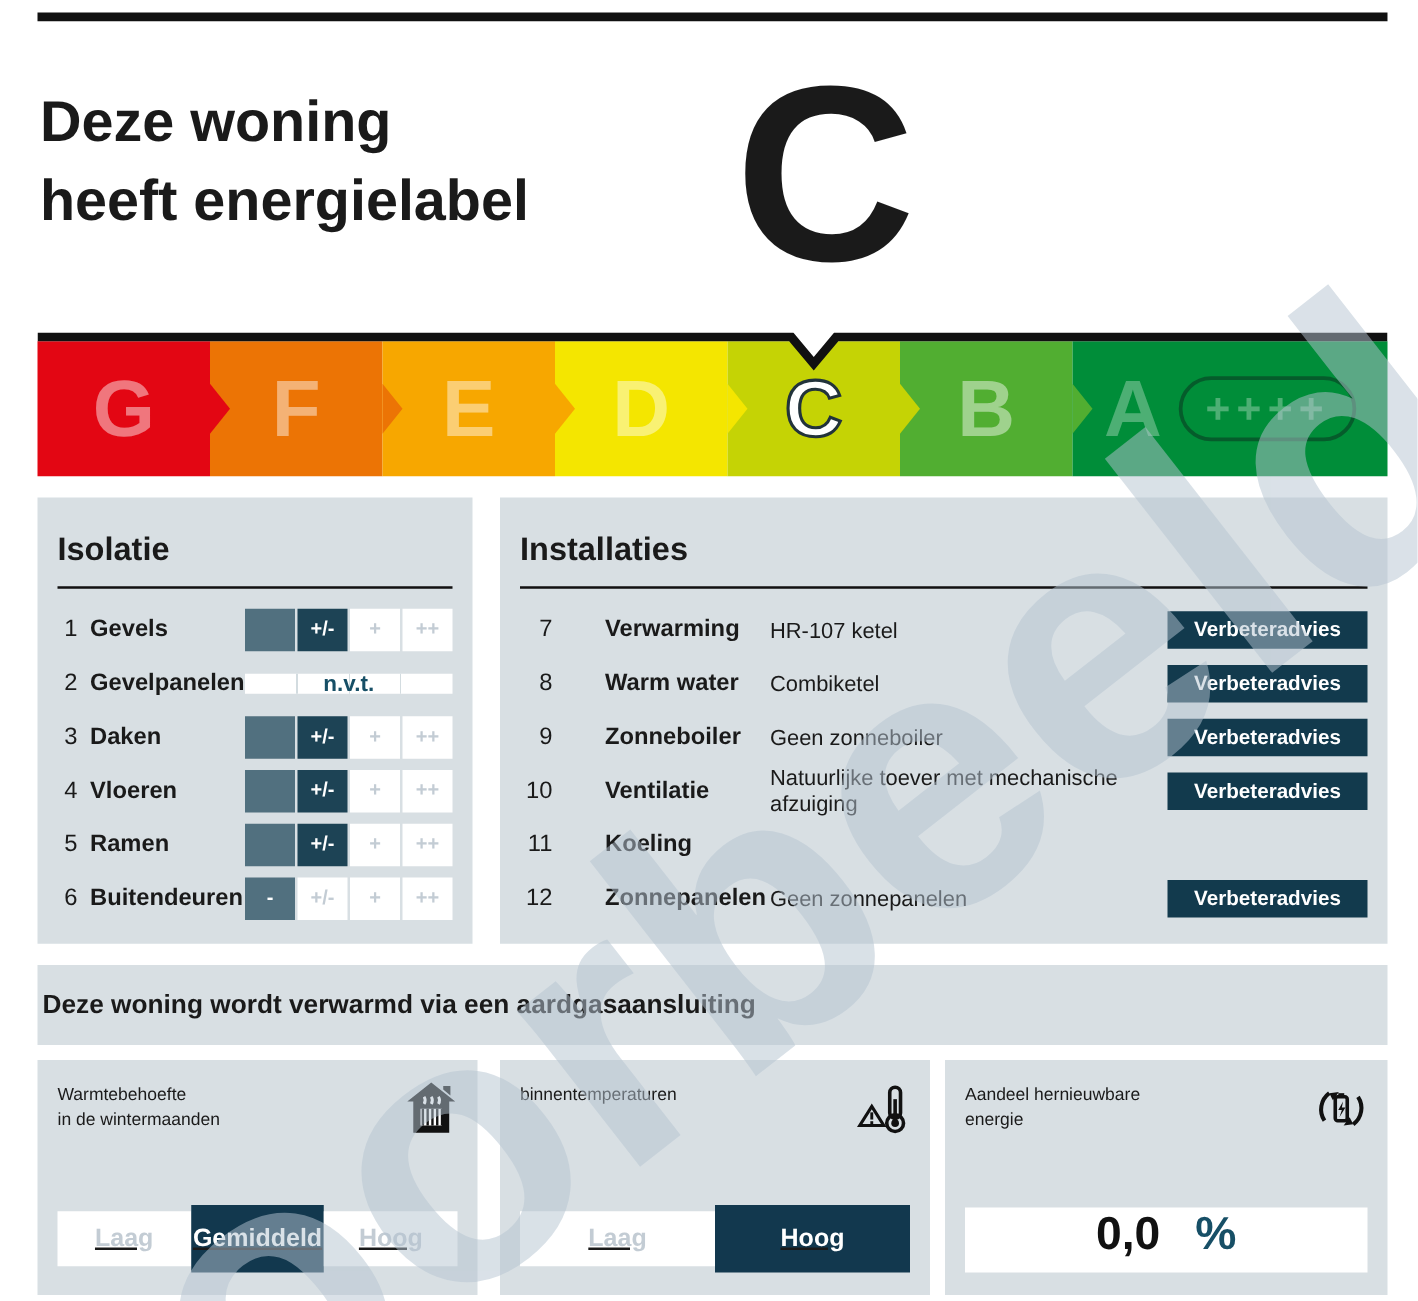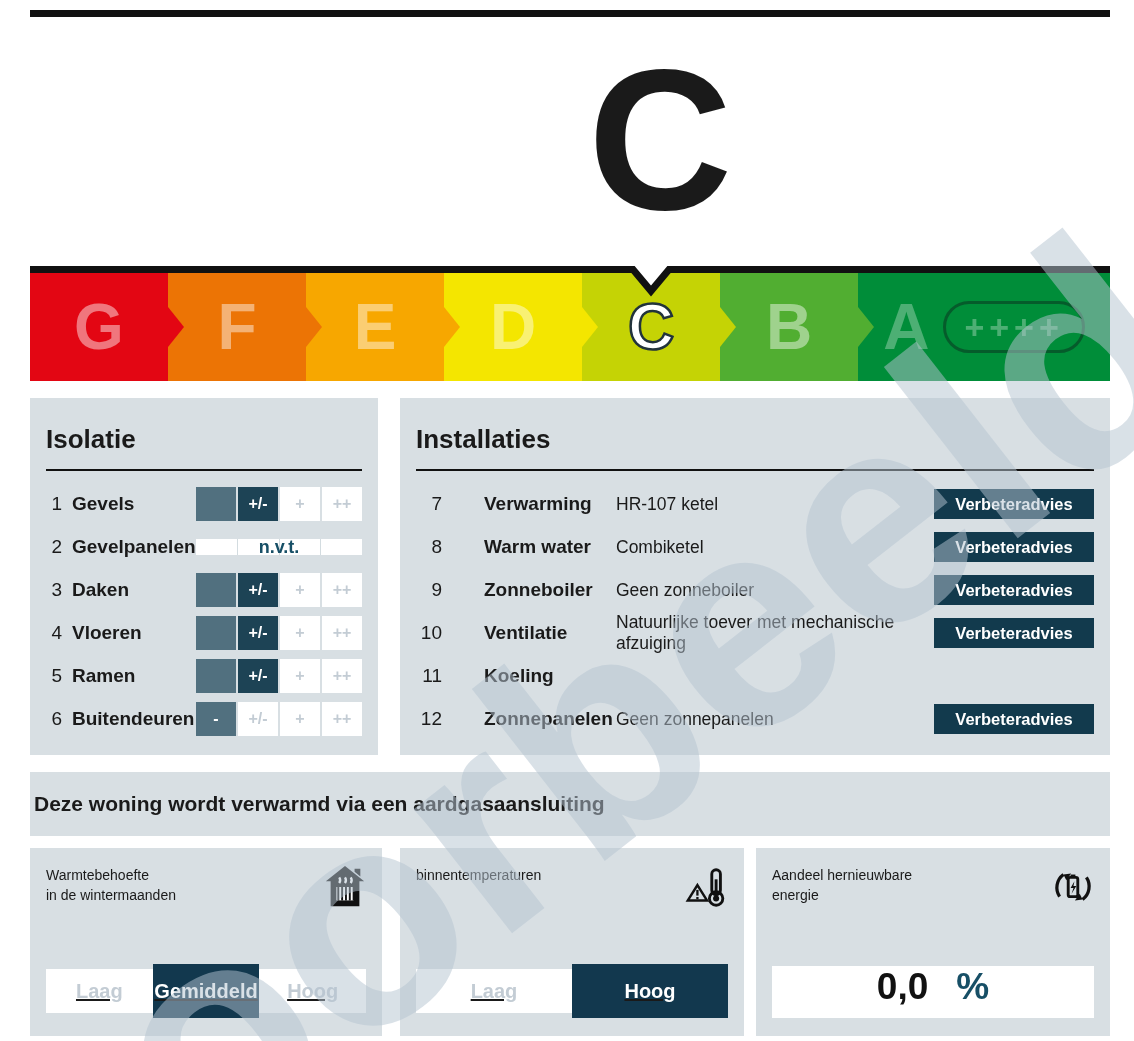--- a/index.html
+++ b/index.html
@@ -88,20 +88,24 @@
 </style>
 </head>
 <body>
 
 <div class="page">
 
   <div class="watermark">voorbeeld</div>
 
   <div class="top-rule"></div>
 
+  <div class="title">
+    <div>Deze woning</div>
+    <div>heeft energielabel</div>
+  </div>
   <div class="big-label">C</div>
 
   <div class="scale">
     <svg class="scale-line" width="1080" height="32" viewBox="0 0 1080 32">
       <path d="M600 0 L621 28 L642 0 Z" fill="#ffffff"></path>
       <path d="M0 3.5 L603 3.5 L621 25 L639 3.5 L1080 3.5" fill="none" stroke="#111" stroke-width="7"></path>
     </svg>
     <div class="bands">
       <div class="band" style="width:138px;background:#e30613;color:#e30613;">
         <span class="ltr">G</span>

